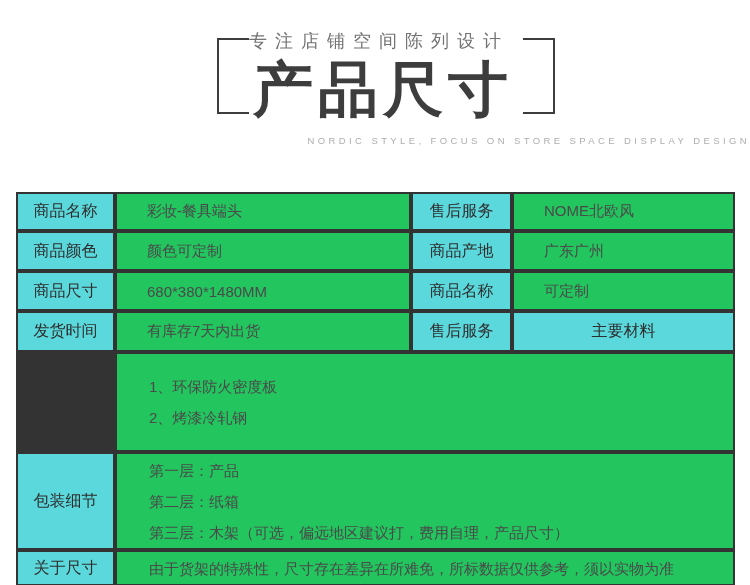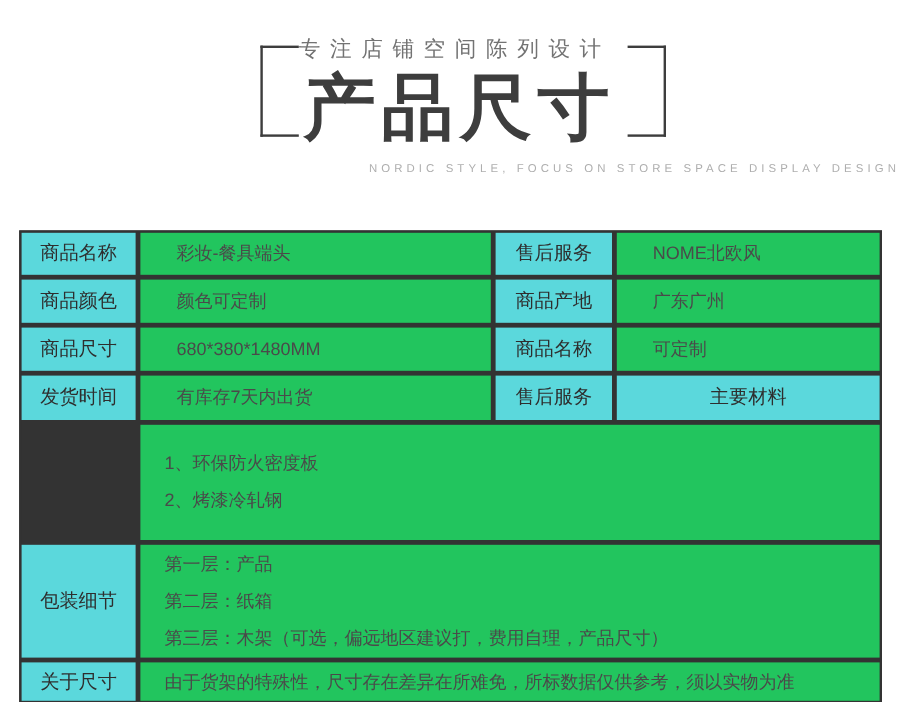--- a/index.html
+++ b/index.html
@@ -78,21 +78,21 @@
     justify-content:center;
     padding-left:0;
     font-size:16px;
     color:#2e2e2e;
   }
   .cell.full{
     grid-column:2 / 5;
     flex-direction:column;
     align-items:flex-start;
     justify-content:center;
-    padding-left:20px;
+    padding-left:32px;
   }
   .cell.full .line{
     line-height:31px;
     font-size:15px;
     color:#4a4a4a;
   }
 </style>
 </head>
 <body>
 

